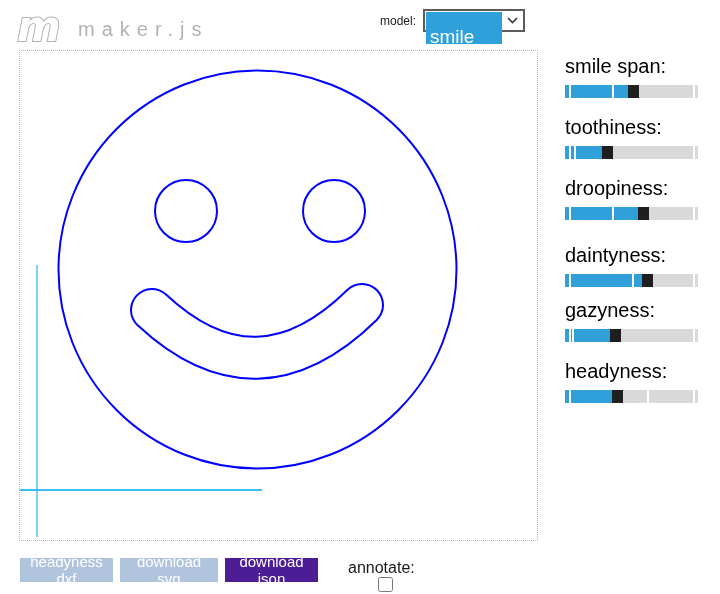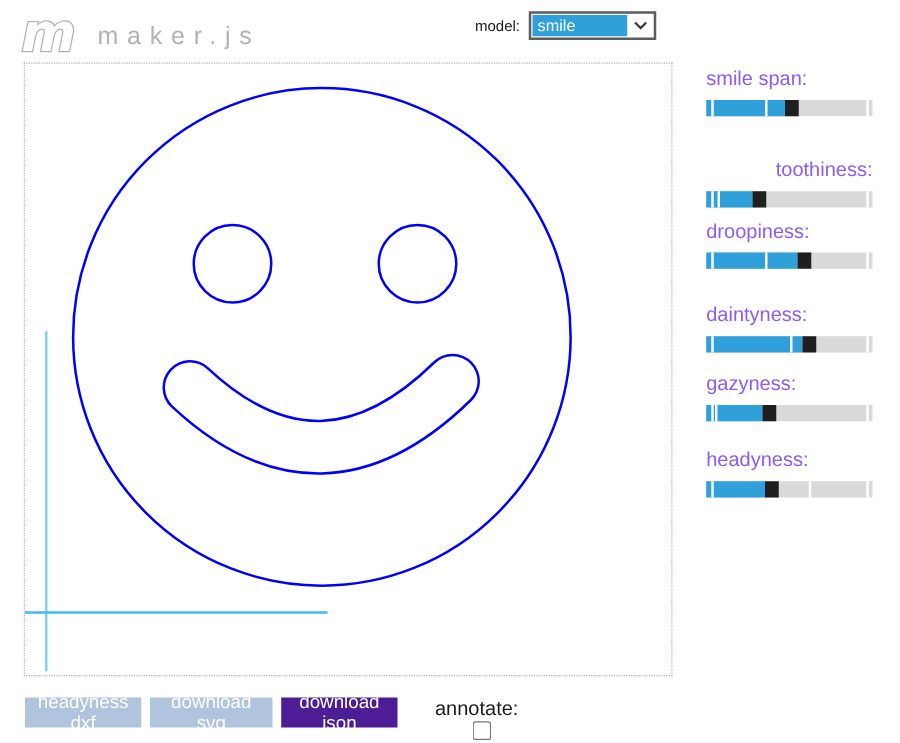--- a/index.html
+++ b/index.html
@@ -13,34 +13,34 @@
     position:absolute;left:78px;top:18px;font-size:20px;letter-spacing:7px;
     color:#b2b2b2;font-weight:400;
   }
   .model-row{position:absolute;left:380px;top:9px;display:flex;align-items:center;}
   .model-label{font-size:12px;color:#1a1a1a;margin-right:7px;}
   .select{
     width:102px;height:23px;border:2px solid #5c5c5c;background:#fff;
     display:flex;align-items:stretch;box-sizing:border-box;padding:1px;cursor:pointer;
   }
   .select-value{
-    flex:1;color:#fff;font-size:13px;line-height:17px;padding:0 4px;
+    flex:1;color:#fff;font-size:19px;line-height:17px;padding:16px 4px;
     white-space:nowrap;overflow:hidden;
   }
   .select-arrow{width:20px;display:flex;align-items:center;justify-content:center;background:#fff;}
   
   .canvas{
     position:absolute;left:19px;top:50px;width:519px;height:491px;
     border:1px dotted #b5b5b5;box-sizing:border-box;background:#fff;
   }
   .canvas svg{display:block;}
   
   .sidebar{position:absolute;left:565px;top:0;width:133px;}
   .slider-group{position:absolute;left:0;width:133px;}
-  .slider-label{font-size:16px;color:#8b5cf6;display:block;}
+  .slider-label{font-size:20px;color:#000000;display:block;}
   .slider-track{
     position:relative;margin-top:7px;width:133px;height:13px;background:#d9d9d9;cursor:pointer;
   }
   .slider-fill{position:absolute;left:0;top:0;bottom:0;}
   .slider-tick{position:absolute;top:0;bottom:0;width:2px;background:#ffffff;}
   .slider-thumb{position:absolute;top:0;bottom:0;width:11px;cursor:pointer;}
   
   .footer{position:absolute;left:20px;top:558px;display:flex;align-items:flex-start;}
   .dl-button{
     height:24px;border:none;color:#fff;font-size:15px;font-family:"Liberation Sans",sans-serif;
@@ -86,21 +86,21 @@
     <div class="slider-group" style="top: 55px;">
       <span class="slider-label">smile span:</span>
       <div class="slider-track" style="background: rgb(217, 217, 217);">
         <div class="slider-fill" style="width: 47%; background: rgb(47, 160, 217);"></div>
         <div class="slider-tick" style="left: 3%;"></div>
         <div class="slider-tick" style="left: 96.5%;"></div>
         <div class="slider-tick" style="left: 35%;"></div>
         <div class="slider-thumb" style="left: 47%; background: rgb(31, 31, 31);"></div>
       </div>
     </div>
-    <div class="slider-group" style="top: 128px; text-align: right;">
+    <div class="slider-group" style="top: 116px;">
       <span class="slider-label">toothiness:</span>
       <div class="slider-track" style="background: rgb(217, 217, 217);">
         <div class="slider-fill" style="width: 28%; background: rgb(47, 160, 217);"></div>
         <div class="slider-tick" style="left: 3%;"></div>
         <div class="slider-tick" style="left: 96.5%;"></div>
         <div class="slider-tick" style="left: 7%;"></div>
         <div class="slider-thumb" style="left: 28%; background: rgb(31, 31, 31);"></div>
       </div>
     </div>
     <div class="slider-group" style="top: 177px;">

